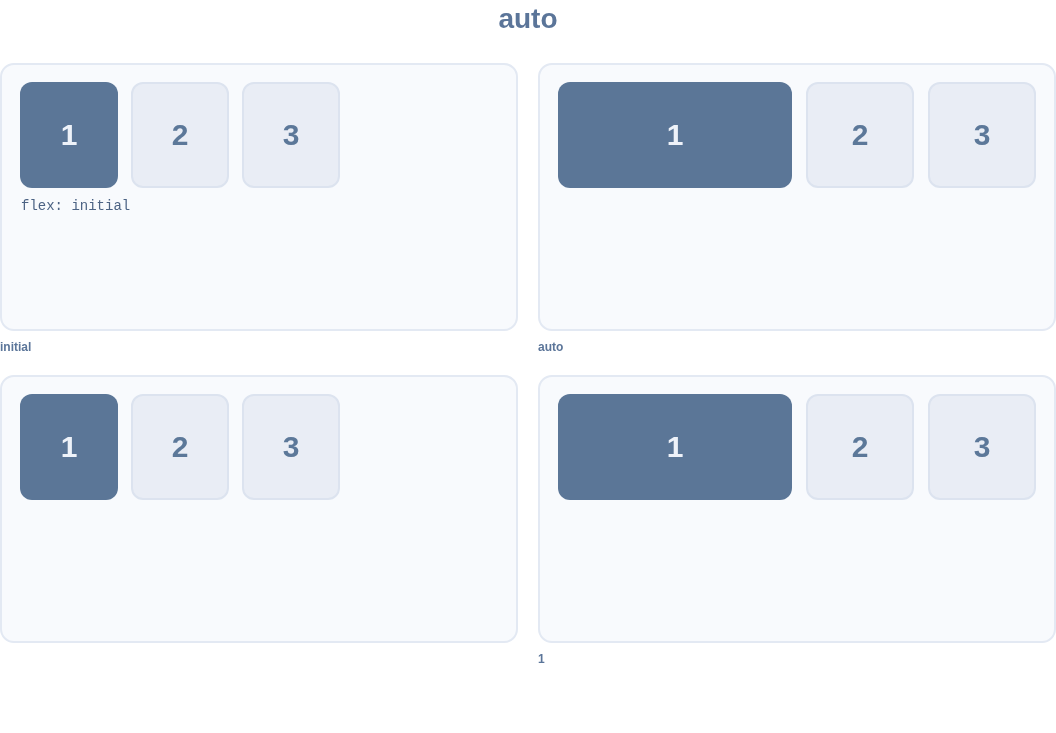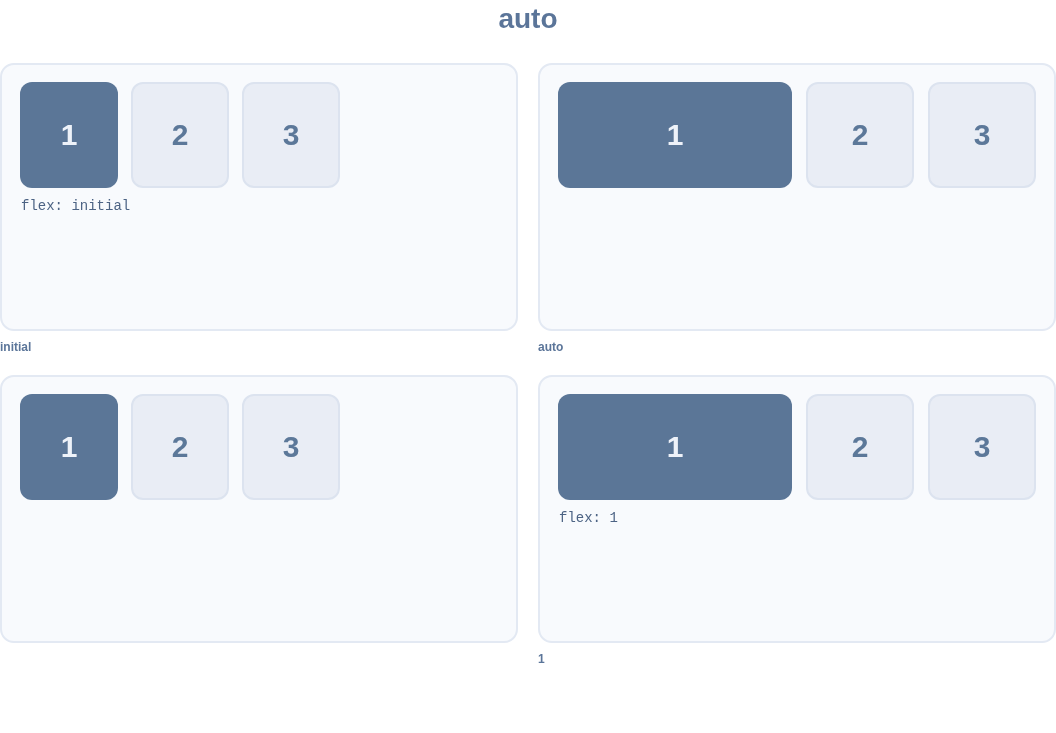--- a/index.html
+++ b/index.html
@@ -121,18 +121,17 @@
     </div>
   </section>
 
   <section class="figure">
     <div class="panel grow">
       <div class="boxes">
         <div class="box active">1</div>
         <div class="box plain">2</div>
         <div class="box plain">3</div>
       </div>
-      <div class="flex-label">flex: 1</div>
     </div>
     <div class="caption">1</div>
   </section>
 
 </div>
 
 </body></html>

